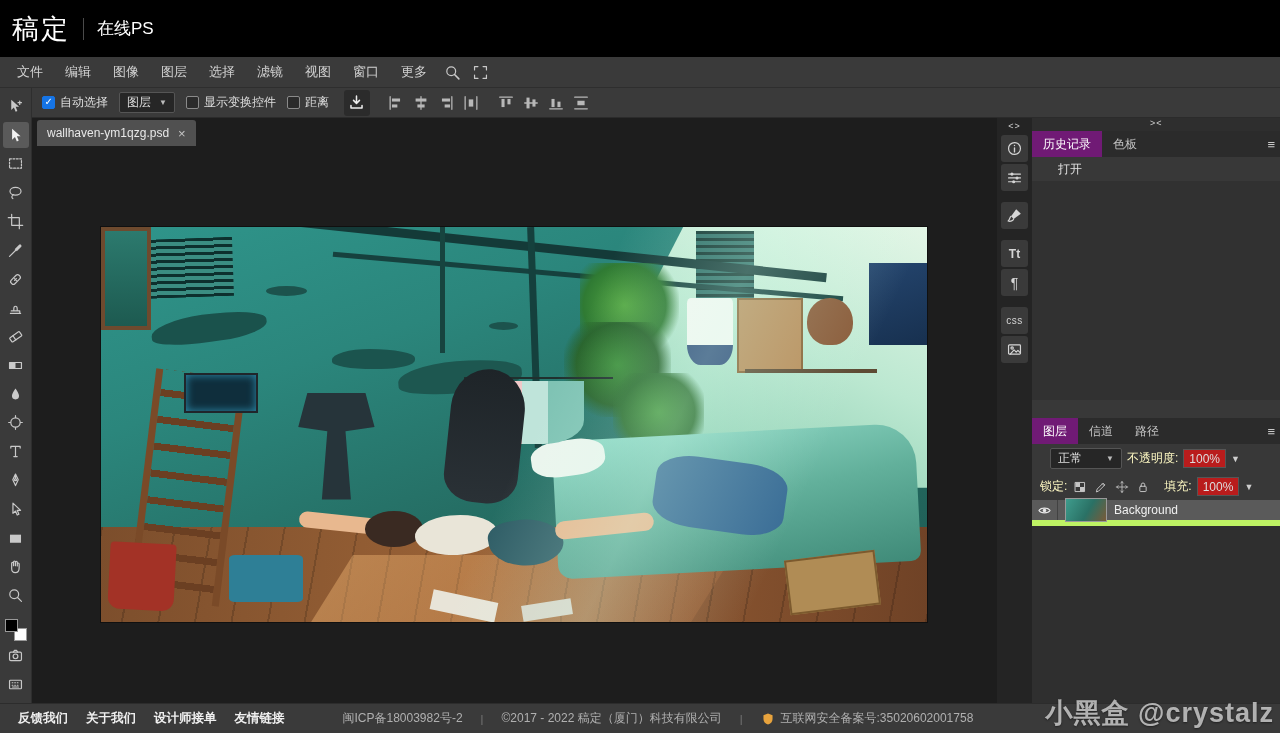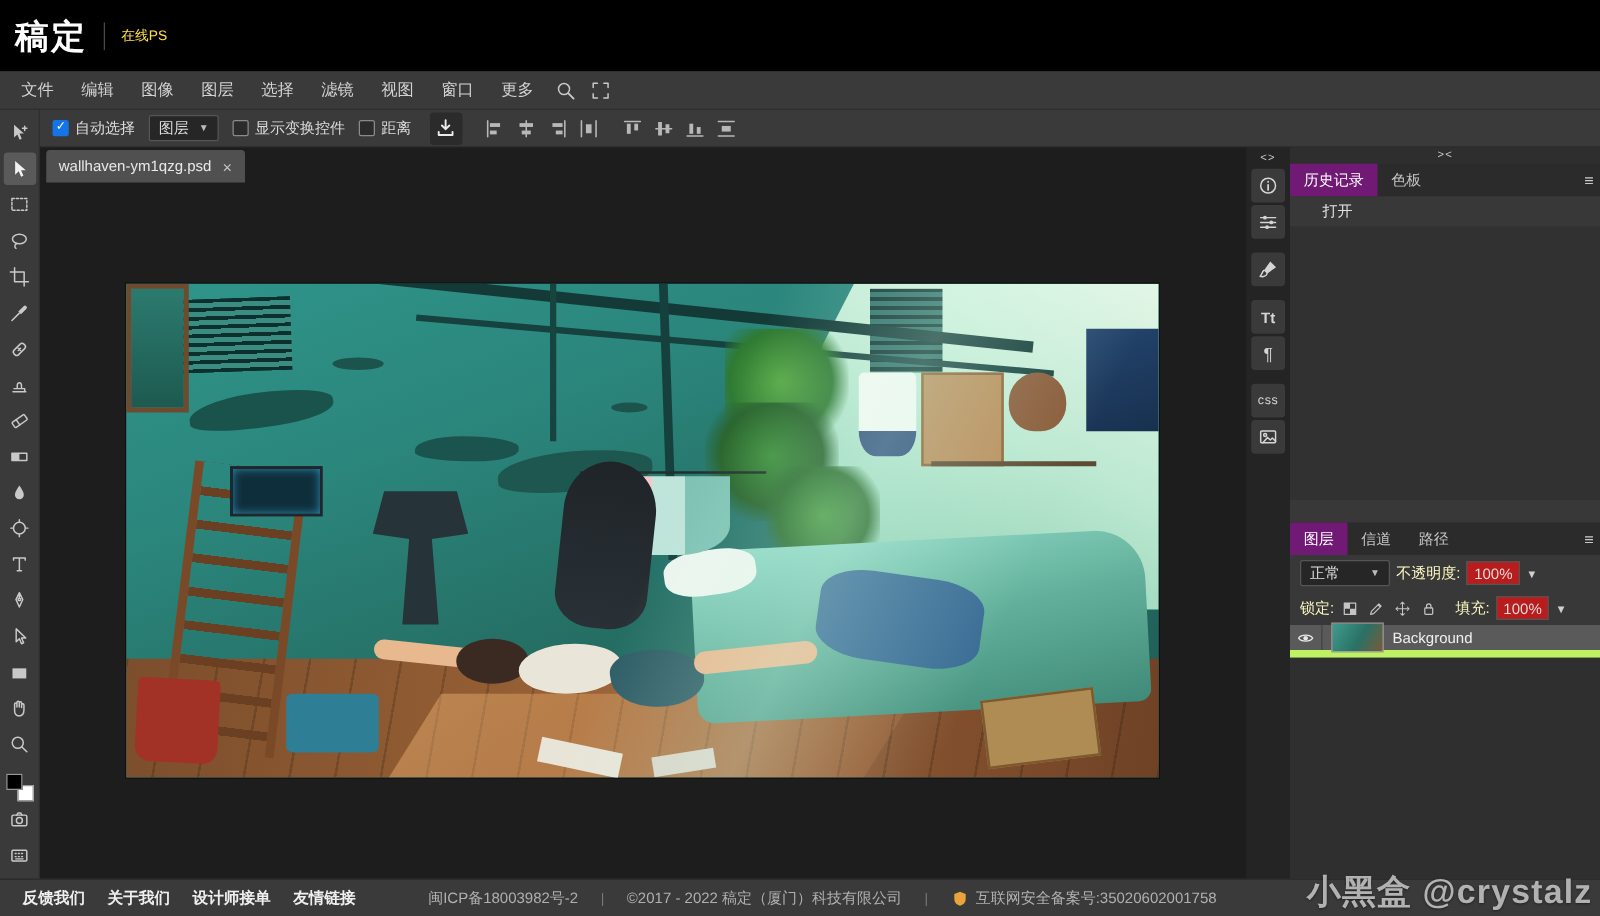--- a/index.html
+++ b/index.html
@@ -7,23 +7,23 @@
     font-family:"Liberation Sans","DejaVu Sans",sans-serif; }
   #app { position:relative; width:1280px; height:733px; user-select:none; }
 
   
   .ic { width:17px; height:17px; display:block; fill:none; stroke:currentColor;
         stroke-width:1.4; stroke-linecap:round; stroke-linejoin:round; }
 
   
   .topbar { position:absolute; left:0; top:0; width:1280px; height:57px; background:#000;
     display:flex; align-items:center; padding-left:12px; gap:13px; }
-  .logo { font-size:27px; font-weight:700; color:#fff; letter-spacing:2px; }
+  .logo { font-size:27px; font-weight:400; color:#fff; letter-spacing:2px; }
   .logo-sep { width:1px; height:22px; background:#4a4a4a; }
-  .product { font-size:11px; color:#fde047; }
+  .product { font-size:17px; color:#ffffff; }
 
   
   .menubar { position:absolute; left:0; top:57px; width:1280px; height:31px; background:#3a3a3a;
     border-bottom:1px solid #2e2e2e; display:flex; align-items:center; padding-left:6px; }
   .mi { padding:0 11px; font-size:13px; color:#d2d2d2; line-height:30px; cursor:default; }
   .menu-ic { width:28px; display:flex; justify-content:center; color:#c9c9c9; }
 
   
   .optionsbar { position:absolute; left:32px; top:88px; width:1248px; height:30px; background:#3a3a3a;
     border-bottom:1px solid #2b2b2b; display:flex; align-items:center; padding:0 10px; gap:11px; }
@@ -138,21 +138,21 @@
   .pn-collapse { position:absolute; left:118px; top:0; font-size:9px; color:#cfcfcf; letter-spacing:1px; }
   .panel { position:absolute; left:0; width:248px; background:#383838; }
   .panel-hd { height:26px; background:#2b2b2b; display:flex; align-items:center; }
   .ptab { padding:0 11px; height:26px; line-height:26px; font-size:12px; color:#c3c3c3; }
   .ptab.active { background:#701a75; color:#fff; }
   .pmenu { margin-left:auto; margin-right:5px; color:#c9c9c9; font-size:13px; }
   .hist { top:13px; height:287px; }
   .hist-entry { height:24px; line-height:24px; font-size:12px; color:#e0e0e0; padding-left:26px; }
   .hist-list { height:219px; background:#313131; }
   .layersp { top:300px; height:403px; }
-  .blendrow { display:flex; align-items:center; gap:5px; padding:0 8px; height:29px; }
+  .blendrow { display:flex; align-items:center; gap:5px; padding:0 18px; height:29px; }
   .lockrow { display:flex; align-items:center; gap:5px; padding:0 8px; height:27px; }
   .plabel { font-size:12px; color:#fef9c3; }
   .valbox { background:#b91c1c; border:1px solid #555; height:19px; padding:0 5px; font-size:12px;
     color:#ddd; display:inline-flex; align-items:center; }
   .dropcaret { font-size:9px; color:#cfcfcf; }
   .lockic { width:16px; height:16px; color:#c5c5c5; display:flex; align-items:center; justify-content:center; }
   .lockic .ic { width:14px; height:14px; }
   .layerlist { height:264px; background:#2f2f2f; }
   .layerrow { display:flex; align-items:center; height:26px; background:#5a5a5a; border-bottom:6px solid #bef264; }
   .eyebox { width:26px; height:100%; display:flex; align-items:center; justify-content:center;

